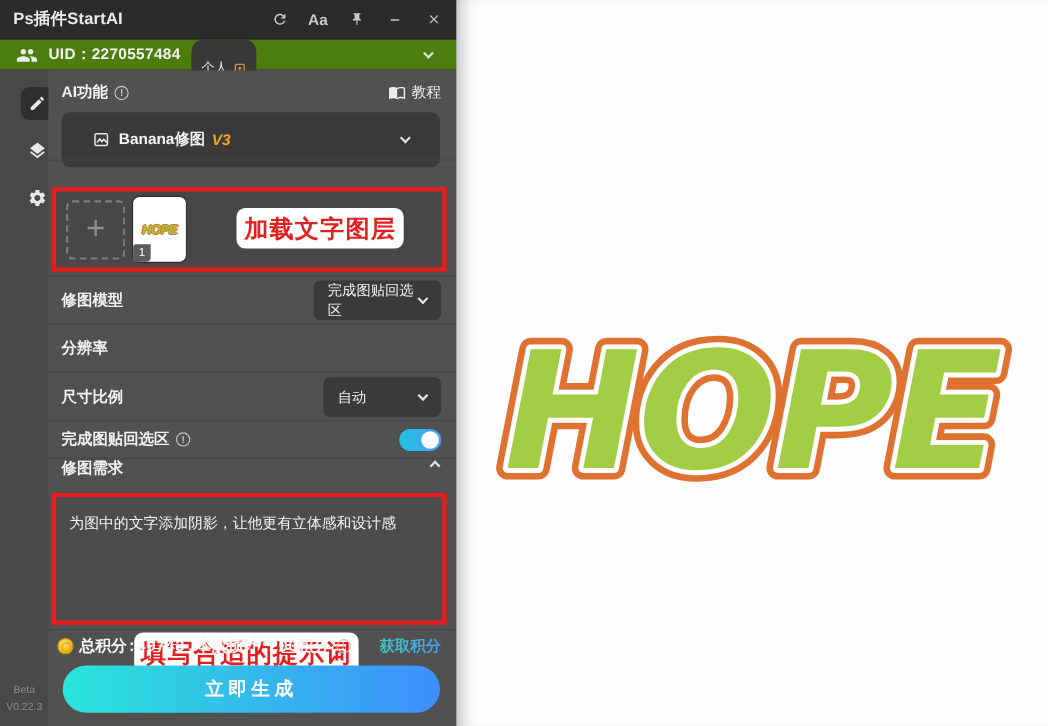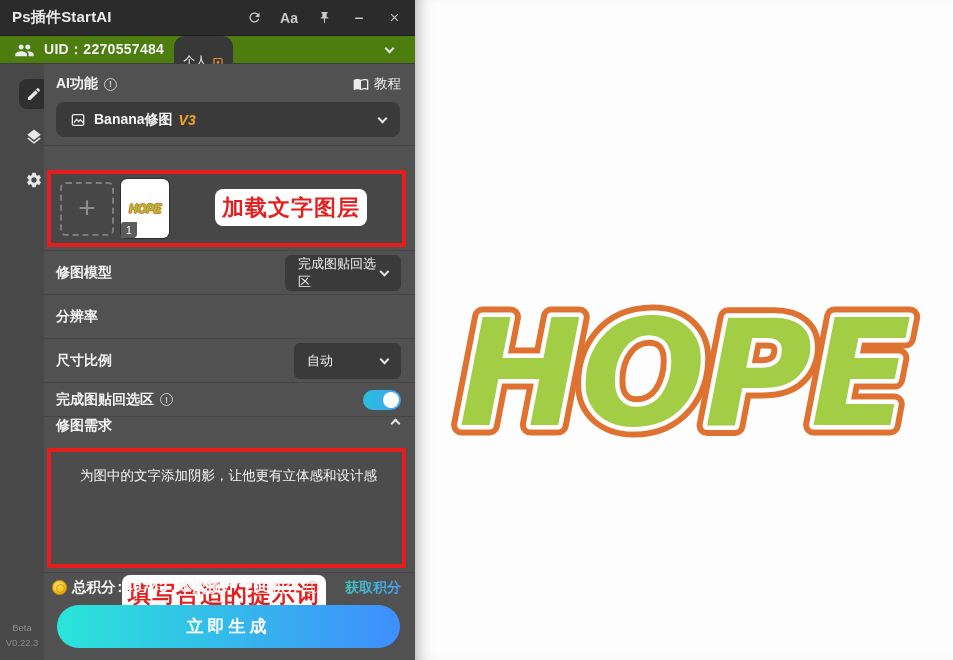--- a/index.html
+++ b/index.html
@@ -43,22 +43,22 @@
   .rowlabel { color:#f2f2f2; font-size:14px; font-weight:700; }
   .hint { color:#a3a3a3; font-size:11.5px; font-weight:400; }
 
   .info { display:inline-flex; width:13px; height:13px; border:1.4px solid #c9c9c9; border-radius:50%;
     align-items:center; justify-content:center; margin-left:6px; vertical-align:-2px; }
   .info::after { content:"!"; font-size:9px; font-weight:700; color:#c9c9c9; }
 
   .ai-row { position:absolute; left:0; top:4px; width:371px; height:32px; display:flex; align-items:center; padding:0 14px 0 12px; }
   .tutorial { margin-left:auto; display:inline-flex; align-items:center; gap:5px; color:#ececec; font-size:13.5px; cursor:pointer; }
 
-  .model-select { position:absolute; left:12px; top:38px; width:344px; height:35px; background:#3a3a3a;
-    border-radius:8px; display:flex; align-items:center; padding:0 14px; cursor:pointer; }
+  .model-select { position:absolute; left:12px; top:38px; width:344px; height:50px; background:#3a3a3a;
+    border-radius:8px; display:flex; align-items:center; padding:0 28px; cursor:pointer; }
   .model-select .mname { color:#f5f5f5; font-size:14px; font-weight:700; margin-left:8px; }
   .model-select .mver { color:#f5a623; font-size:14px; font-weight:700; font-style:italic; margin-left:6px; }
   .model-select .chev { margin-left:auto; margin-top:-3px; }
 
   .sep { position:absolute; left:0; width:371px; height:0; border-top:1px solid #464646; }
 
   .src-label { position:absolute; left:12px; top:88px; display:flex; align-items:baseline; gap:2px; }
 
   .redbox { position:absolute; border:4px solid #e71d1d; }
   .redbox.upload { left:3px; top:106px; width:359px; height:77px; background:#474747; }
@@ -86,21 +86,21 @@
 
   .toggle { margin-left:auto; width:38px; height:20px; border-radius:10px;
     background:linear-gradient(90deg,#22c2e0,#4b9ef2); position:relative; cursor:pointer; }
   .toggle .knob { position:absolute; right:2px; top:2px; width:16px; height:16px; border-radius:50%; background:#fff; }
 
   .prompt-header { position:absolute; left:0; top:352px; width:371px; height:32px; display:flex; align-items:flex-start;
     padding:0 16px 17px 12px; border-top:1px solid #464646; }
   .prompt-header .chev { margin-left:auto; cursor:pointer; margin-top:3px; }
 
   .redbox.prompt { left:3px; top:384px; width:359px; height:120px; background:#4c4c4c; }
-  .prompt-text { position:absolute; left:29px; top:14px; width:330px; color:#f4f4f4; font-size:13.5px; line-height:19px; }
+  .prompt-text { position:absolute; left:12px; top:14px; width:330px; color:#f4f4f4; font-size:13.5px; line-height:19px; }
   .anno2 { position:absolute; left:71px; top:123px; width:204px; height:38px; font-size:23px; letter-spacing:1px; }
 
   .credits { position:absolute; left:0; top:508px; width:371px; height:30px; display:flex; align-items:center;
     padding:0 14px 0 8px; border-top:1px solid #464646;font-family:Liberation Mono, monospace; }
   .coin { width:15px; height:15px; border-radius:50%; background:radial-gradient(circle at 38% 32%,#ffe06a,#f2b50d 70%);
     border:1px solid #cf9a08; margin-right:5px; position:relative; }
   .coin::after { content:""; position:absolute; left:3px; top:3px; width:7px; height:7px; border-radius:50%;
     border:1.5px solid #d59e10; }
   .credits .ctext { color:#f5f5f5; font-size:14.5px; font-weight:700; }
   .credits .gap { display:inline-block; width:10px; }

